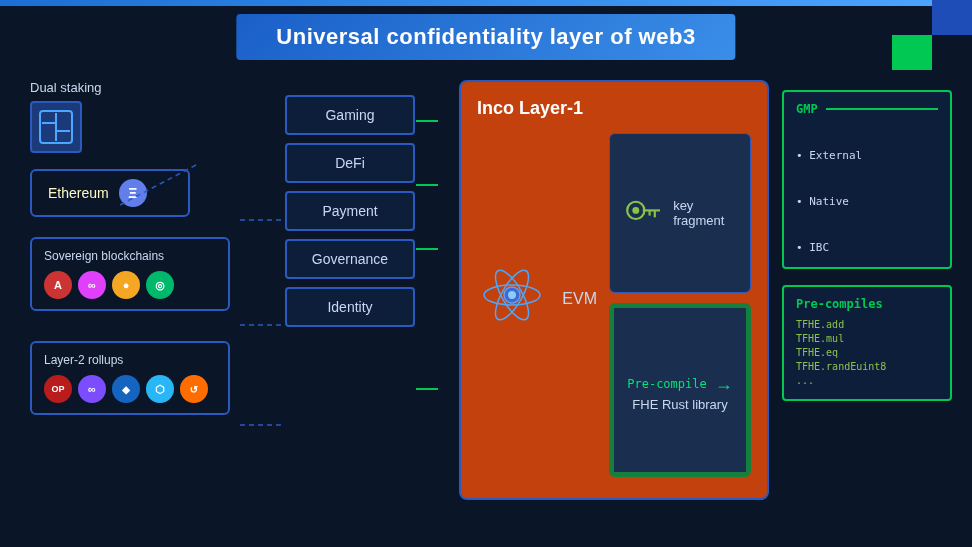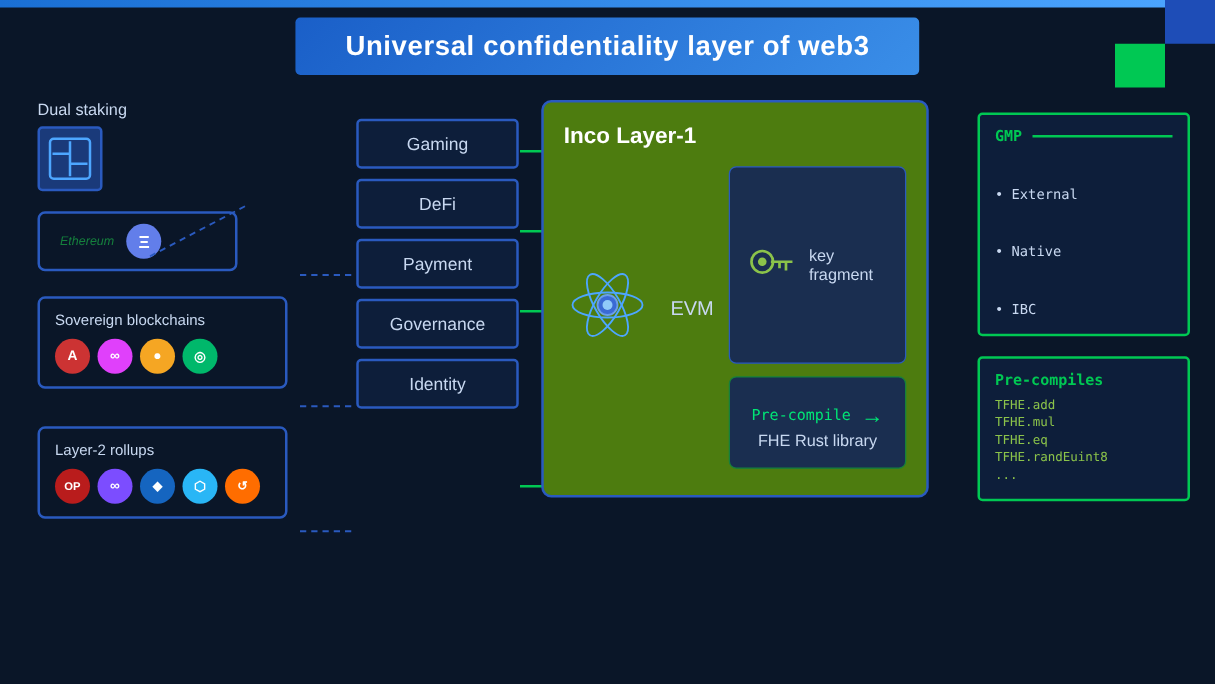--- a/index.html
+++ b/index.html
@@ -96,23 +96,22 @@
       border-radius: 6px;
       padding: 8px 16px;
       display: flex;
       align-items: center;
       gap: 10px;
       width: 160px;
       margin-bottom: 20px;
       background: transparent;
     }
     .eth-label {
-      color: #15803d;
-      font-size: 10px;
-      font-style: italic;
+      color: #fef9c3;
+      font-size: 14px;
     }
     .eth-icon {
       width: 28px;
       height: 28px;
       background: #627eea;
       border-radius: 50%;
       display: flex;
       align-items: center;
       justify-content: center;
       color: white;
@@ -182,26 +181,26 @@
       color: #c8d8f0;
       font-size: 14px;
       background: #0d1e3a;
       text-align: center;
     }
 
     
     .inco-layer {
       position: absolute;
       top: 80px;
-      left: 433px;
+      left: 459px;
       width: 310px;
-      height: 318px;
+      height: 420px;
       border: 2px solid #2a5abf;
       border-radius: 8px;
-      background: #4d7c0f;
+      background: #c2410c;
       padding: 16px;
     }
     .inco-title {
       color: #ffffff;
       font-size: 18px;
       font-weight: 600;
       margin-bottom: 14px;
     }
 
     .inco-inner {
@@ -241,21 +240,21 @@
       justify-content: center;
       gap: 8px;
     }
     .key-fragment-label {
       color: #c8d8f0;
       font-size: 13px;
     }
 
     .fhe-panel {
       background: #1a2e50;
-      border: 1px solid #15803d;
+      border: 5px solid #15803d;
       border-radius: 6px;
       padding: 12px;
       flex: 1;
       display: flex;
       flex-direction: column;
       align-items: center;
       justify-content: center;
     }
     .fhe-label {
       color: #c8d8f0;

